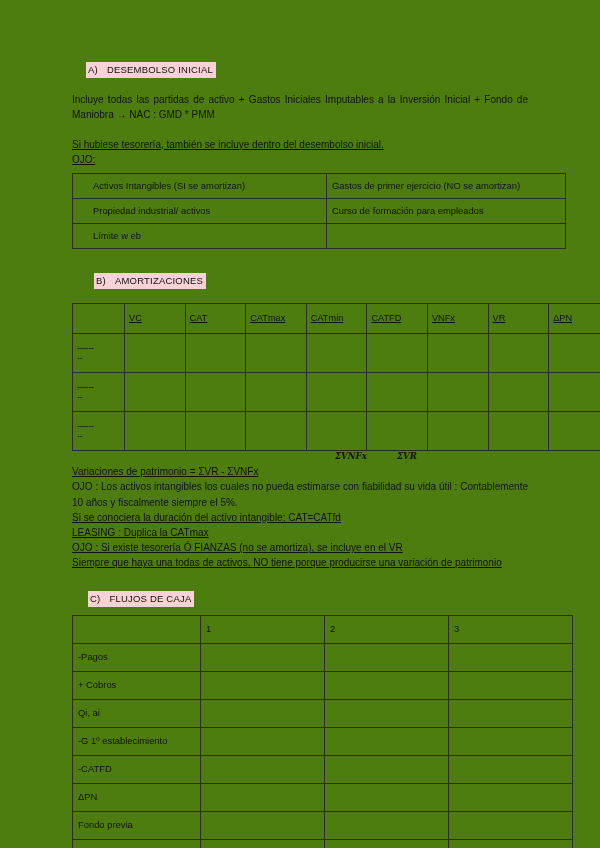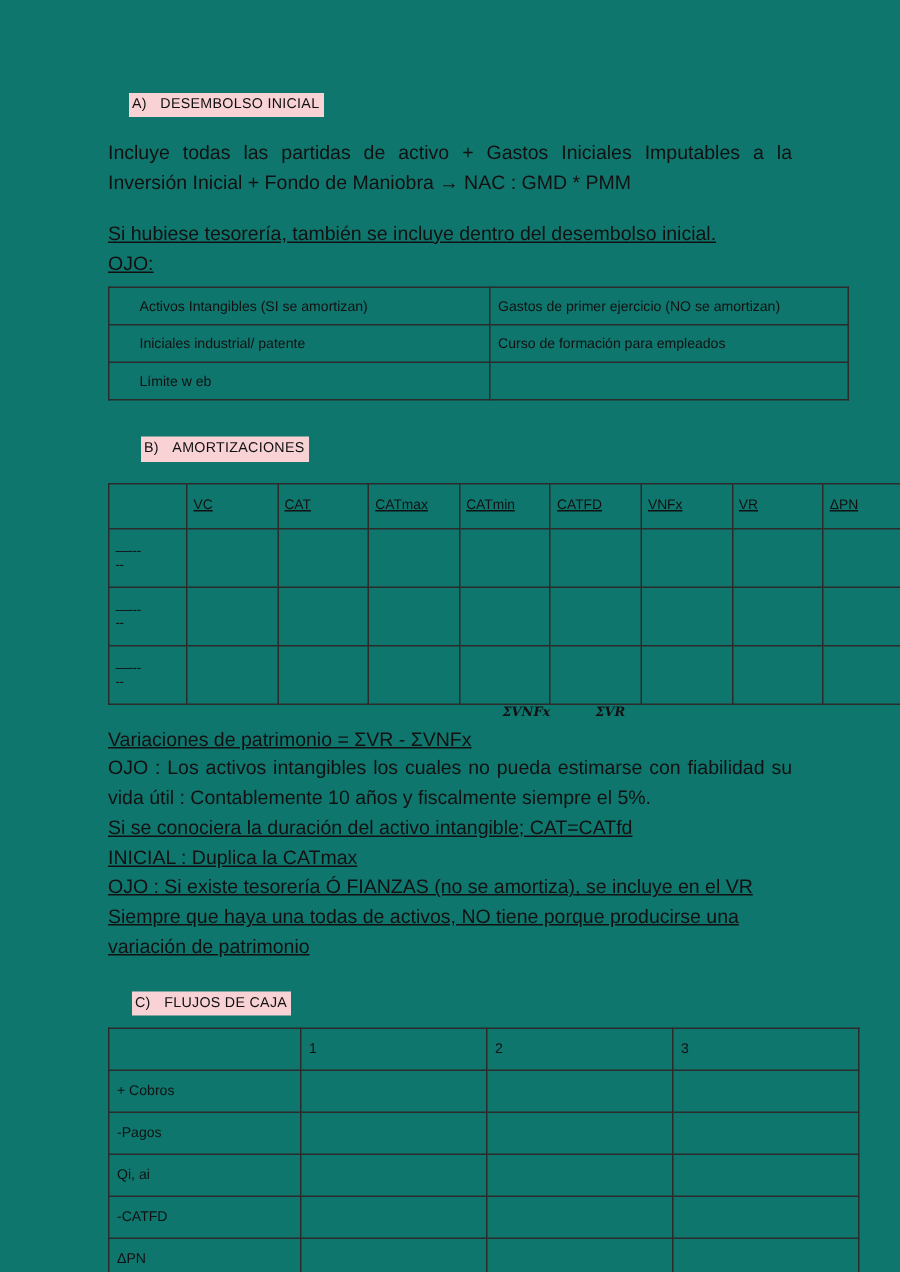--- a/index.html
+++ b/index.html
@@ -13,21 +13,21 @@
     position: relative;
     font-family: "Liberation Sans", sans-serif;
     color: #111111;
     overflow: hidden;
   }
   .page {
     position: absolute;
     left: 0; top: 0;
     width: 600px;
     height: 848px;
-    background: #0f766e;
+    background: #4d7c0f;
   }
   .content {
     position: absolute;
     left: 72px;
     top: 62px;
     width: 456px;
   }
 
   
   .section-head {
@@ -45,21 +45,21 @@
   .section-head .gap {
     display: inline-block;
     width: 9px;
   }
   .head-a { margin-left: 14px; }
   .head-b { margin-left: 22px; }
   .head-c { margin-left: 16px; }
 
   
   .para {
-    font-size: 13px;
+    font-size: 10px;
     line-height: 1.52;
     margin: 0;
     text-align: justify;
   }
   .para.nojust { text-align: left; text-decoration: underline; }
 
   .sp-14 { height: 14px; }
   .sp-8  { height: 8px; }
   .sp-6  { height: 6px; }
   .sp-20 { height: 20px; }
@@ -143,21 +143,21 @@
 
     <div class="sp-6"></div>
 
     <table class="tbl-intangibles">
       <tbody>
         <tr>
           <td class="c1">Activos Intangibles (SI se amortizan)</td>
           <td class="c2">Gastos de primer ejercicio (NO se amortizan)</td>
         </tr>
         <tr>
-          <td class="c1">Iniciales industrial/ patente</td>
+          <td class="c1">Propiedad industrial/ activos</td>
           <td class="c2">Curso de formación para empleados</td>
         </tr>
         <tr>
           <td class="c1">Límite w eb</td>
           <td class="c2"></td>
         </tr>
       </tbody>
     </table>
 
     <div class="sp-24"></div>
@@ -225,52 +225,58 @@
     </table>
 
     <div class="sums">
       <span class="sum-vnfx">ΣVNFx</span>
       <span class="sum-vr">ΣVR</span>
     </div>
 
     <p class="para nojust">Variaciones de patrimonio =  ΣVR -  ΣVNFx</p>
     <p class="para">OJO : Los activos intangibles los cuales no pueda estimarse con fiabilidad su vida útil : Contablemente 10 años y fiscalmente siempre el 5%.</p>
     <p class="para nojust">Si se conociera la duración del activo intangible;  CAT=CATfd</p>
-    <p class="para nojust">INICIAL : Duplica la CATmax</p>
+    <p class="para nojust">LEASING : Duplica la CATmax</p>
     <p class="para nojust">OJO : Si existe tesorería  Ó FIANZAS (no se amortiza), se incluye en el VR</p>
     <p class="para nojust">Siempre que haya una todas de activos, NO tiene porque producirse una variación de patrimonio</p>
 
     <div class="sp-20"></div>
 
     <p class="section-head head-c"><span class="hl"><span>C)</span><span class="gap"></span><span>FLUJOS DE CAJA</span></span></p>
 
     <div class="sp-8"></div>
 
     <table class="tbl-flujos">
       <tbody>
         <tr>
           <td class="cl"></td>
           <td class="cn">1</td>
           <td class="cn">2</td>
           <td class="cn">3</td>
         </tr>
         <tr>
+          <td class="cl">-Pagos</td>
+          <td></td>
+          <td></td>
+          <td></td>
+        </tr>
+        <tr>
           <td class="cl">+ Cobros</td>
           <td></td>
           <td></td>
           <td></td>
         </tr>
         <tr>
-          <td class="cl">-Pagos</td>
-          <td></td>
-          <td></td>
-          <td></td>
-        </tr>
-        <tr>
           <td class="cl">Qi, ai</td>
+          <td></td>
+          <td></td>
+          <td></td>
+        </tr>
+        <tr>
+          <td class="cl">-G 1º establecimiento</td>
           <td></td>
           <td></td>
           <td></td>
         </tr>
         <tr>
           <td class="cl">-CATFD</td>
           <td></td>
           <td></td>
           <td></td>
         </tr>

